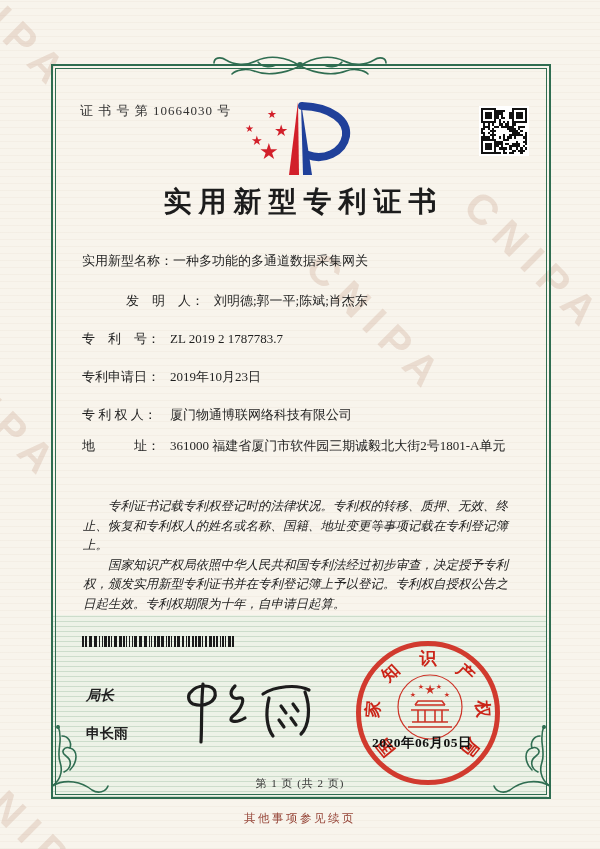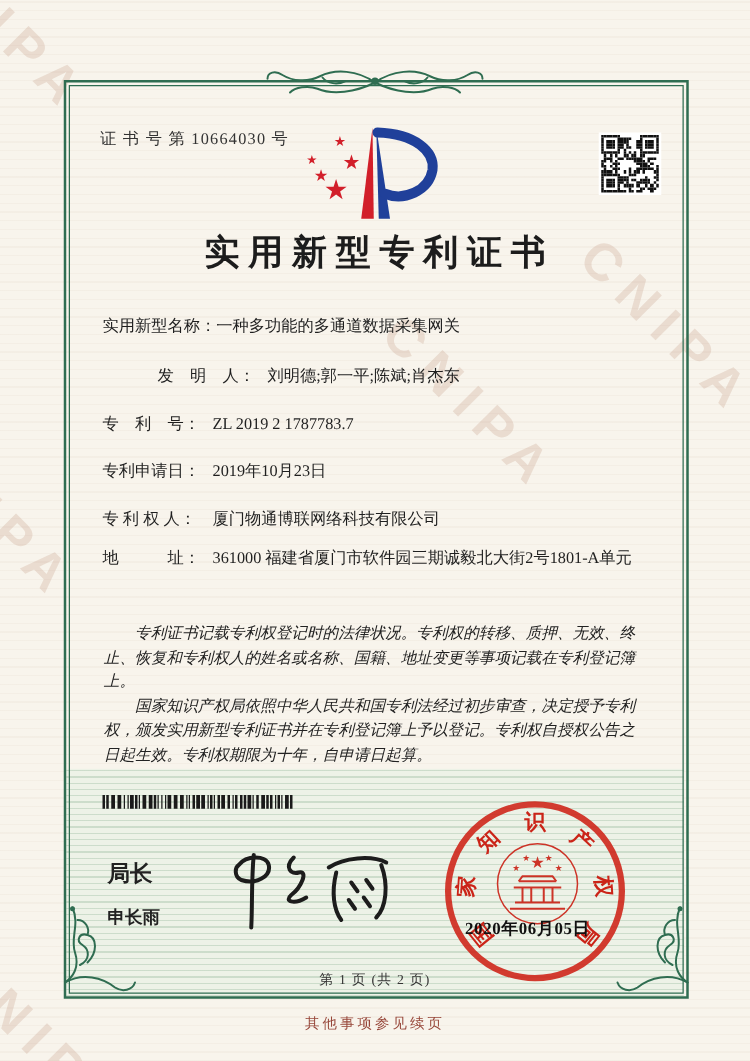--- a/index.html
+++ b/index.html
@@ -50,21 +50,21 @@
   .addr{top:436px;padding-left:43px;text-indent:45px;width:395px;line-height:19px;}
   .addr .lbl{position:absolute;left:0;top:0;text-indent:0;}
   .grant{top:472px;}
   .grant .lbl2{position:absolute;left:223px;}
   .grant .val2{position:absolute;left:324px;}
   .body{position:absolute;left:83px;top:497px;width:437px;z-index:4;font-size:12.5px;
       line-height:19.5px;font-style:italic;color:#222;}
   .body p{margin:0;text-indent:2em;}
   .barcode{position:absolute;left:82px;top:636px;width:158px;height:11px;display:flex;z-index:4;}
   .barcode i{display:block;height:100%;}
-  .signer-title{position:absolute;left:86px;top:687px;font-size:18px;font-weight:bold;z-index:4;}
+  .signer-title{position:absolute;left:86px;top:687px;font-size:14px;font-weight:bold;z-index:4;font-style:italic;}
   .signer-name{position:absolute;left:86px;top:709px;font-size:14px;font-weight:bold;z-index:4;margin-top:16px;}
   .signature{position:absolute;left:175px;top:670px;z-index:4;}
   .seal{position:absolute;left:356px;top:641px;width:144px;height:144px;box-sizing:border-box;
       border:5px solid rgba(206,33,22,0.88);border-radius:50%;z-index:4;}
   .seal-char{position:absolute;left:50%;top:50%;font-size:17px;font-weight:bold;color:#cb2418;}
   .emblem{position:absolute;left:30px;top:24px;opacity:0.92;}
   .seal-date{position:absolute;left:372px;top:734px;font-size:13.5px;font-weight:bold;color:#111;
       z-index:5;letter-spacing:0.5px;}
   .footer{position:absolute;left:0;width:600px;top:776px;text-align:center;font-size:11px;
       letter-spacing:1px;z-index:4;color:#333;}

